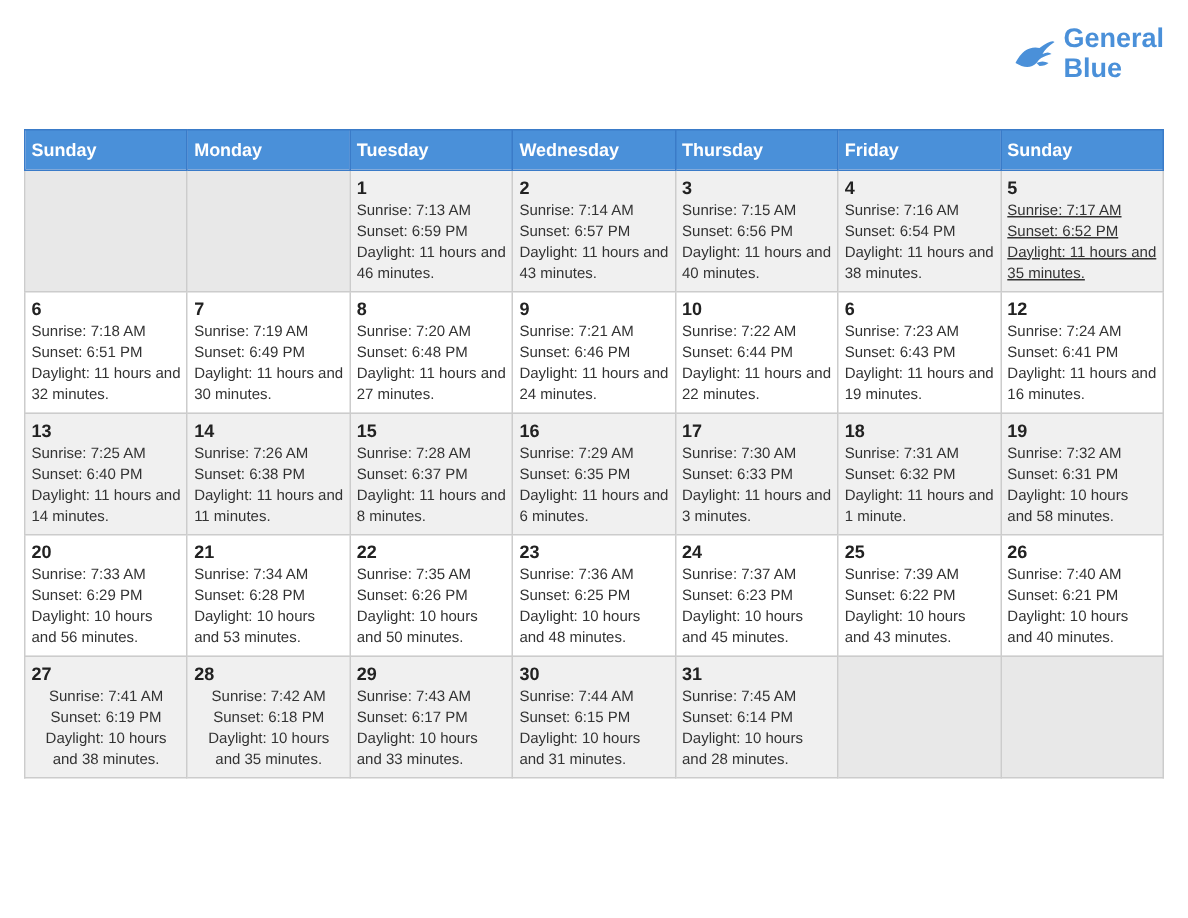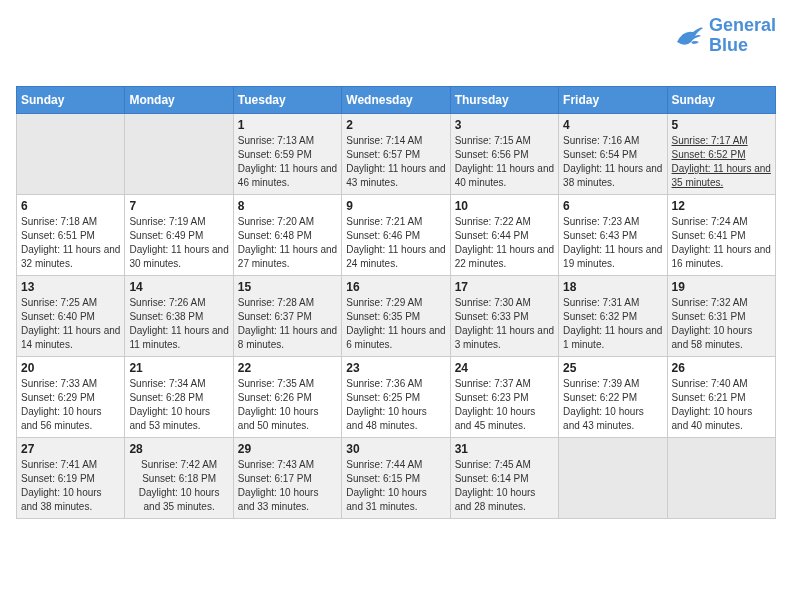--- a/index.html
+++ b/index.html
@@ -278,21 +278,21 @@
         <td>
           <div class="day-number">26</div>
           <div class="day-info" style="white-space: pre-line;">Sunrise: 7:40 AM
 Sunset: 6:21 PM
 Daylight: 10 hours and 40 minutes.</div>
         </td>
       </tr>
       <tr class="row-shaded">
         <td>
           <div class="day-number">27</div>
-          <div class="day-info" style="white-space: pre-line;">Sunrise: 7:41 AM
+          <div class="day-info" style="white-space: pre-line; text-align: center;">Sunrise: 7:41 AM
 Sunset: 6:19 PM
 Daylight: 10 hours and 38 minutes.</div>
         </td>
         <td>
           <div class="day-number">28</div>
           <div class="day-info" style="white-space: pre-line; text-align: center;">Sunrise: 7:42 AM
 Sunset: 6:18 PM
 Daylight: 10 hours and 35 minutes.</div>
         </td>
         <td>

